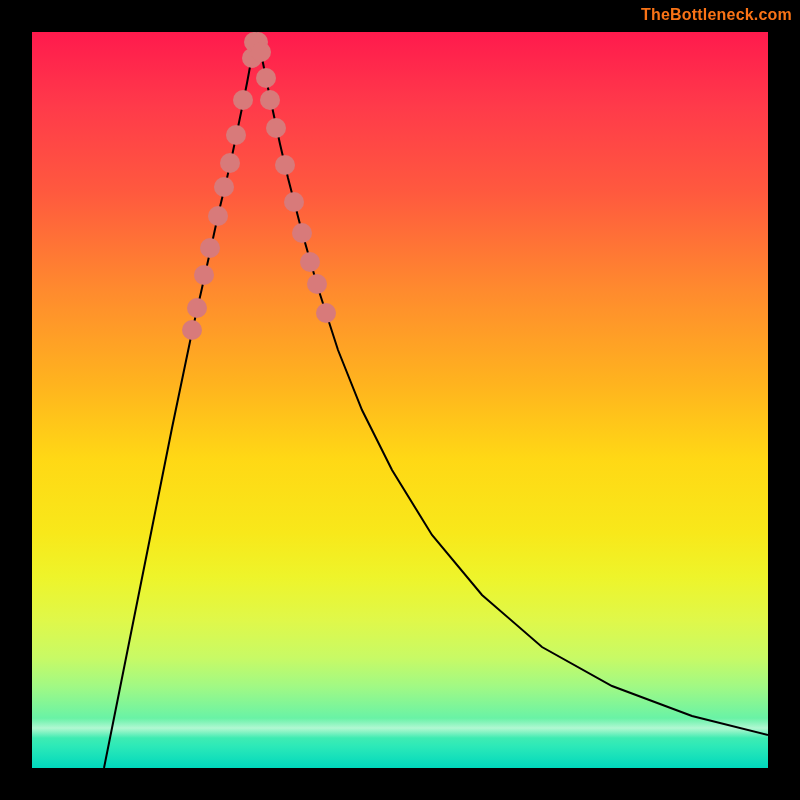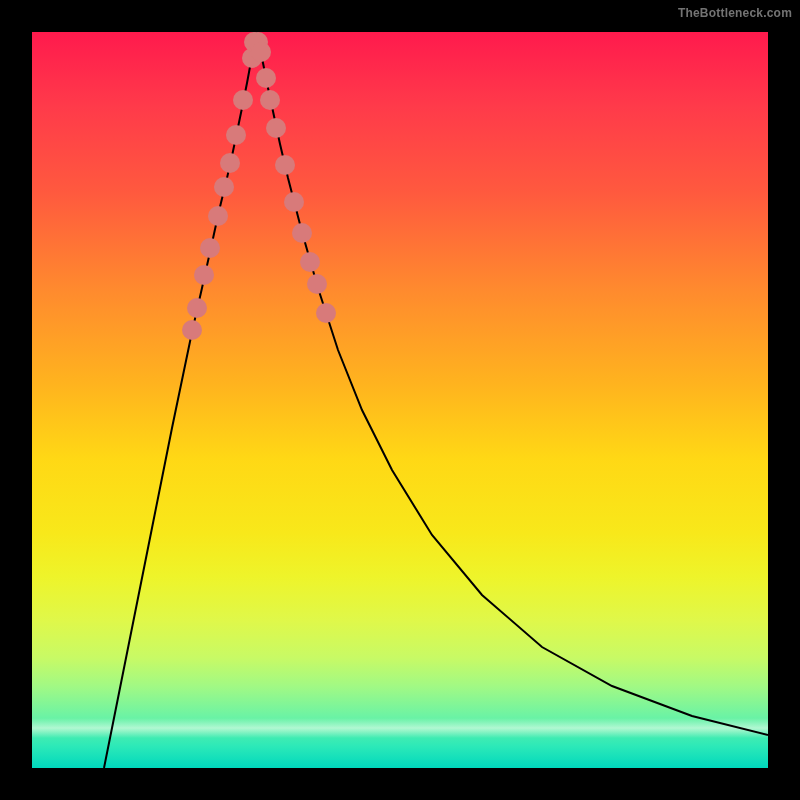--- a/index.html
+++ b/index.html
@@ -44,22 +44,22 @@
       rgba(255,255,255,0) 0%,
       rgba(255,255,240,0.55) 50%,
       rgba(255,255,255,0) 100%
     );
     pointer-events: none;
   }
   .watermark {
     position: absolute;
     top: 6px;
     right: 8px;
-    color: #737373;
-    font-size: 12px;
+    color: #f97316;
+    font-size: 16px;
     font-weight: 600;
     letter-spacing: 0.2px;
     user-select: none;
   }
   svg.overlay {
     position: absolute;
     left: 0;
     top: 0;
     width: 736px;
     height: 736px;

